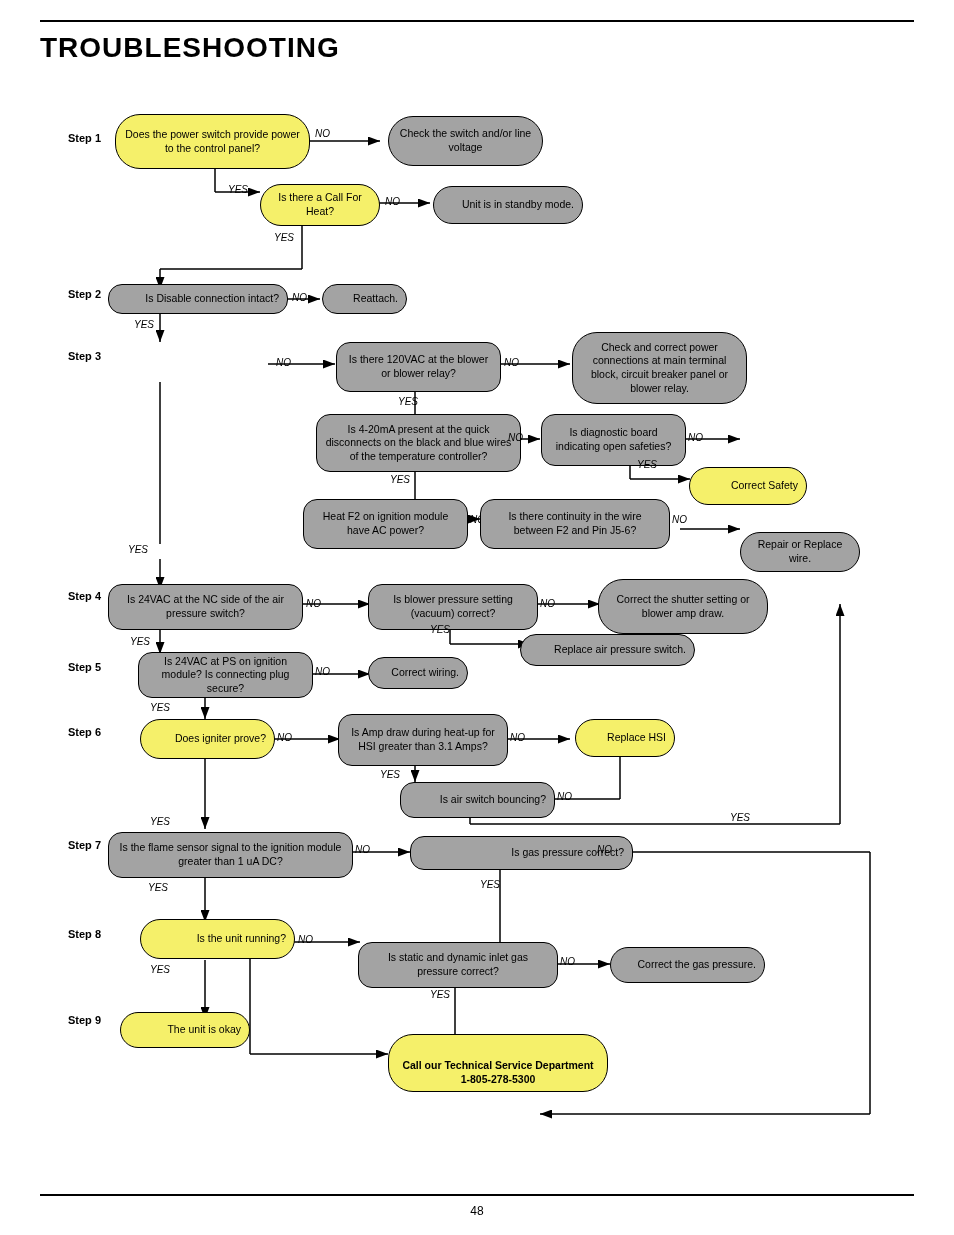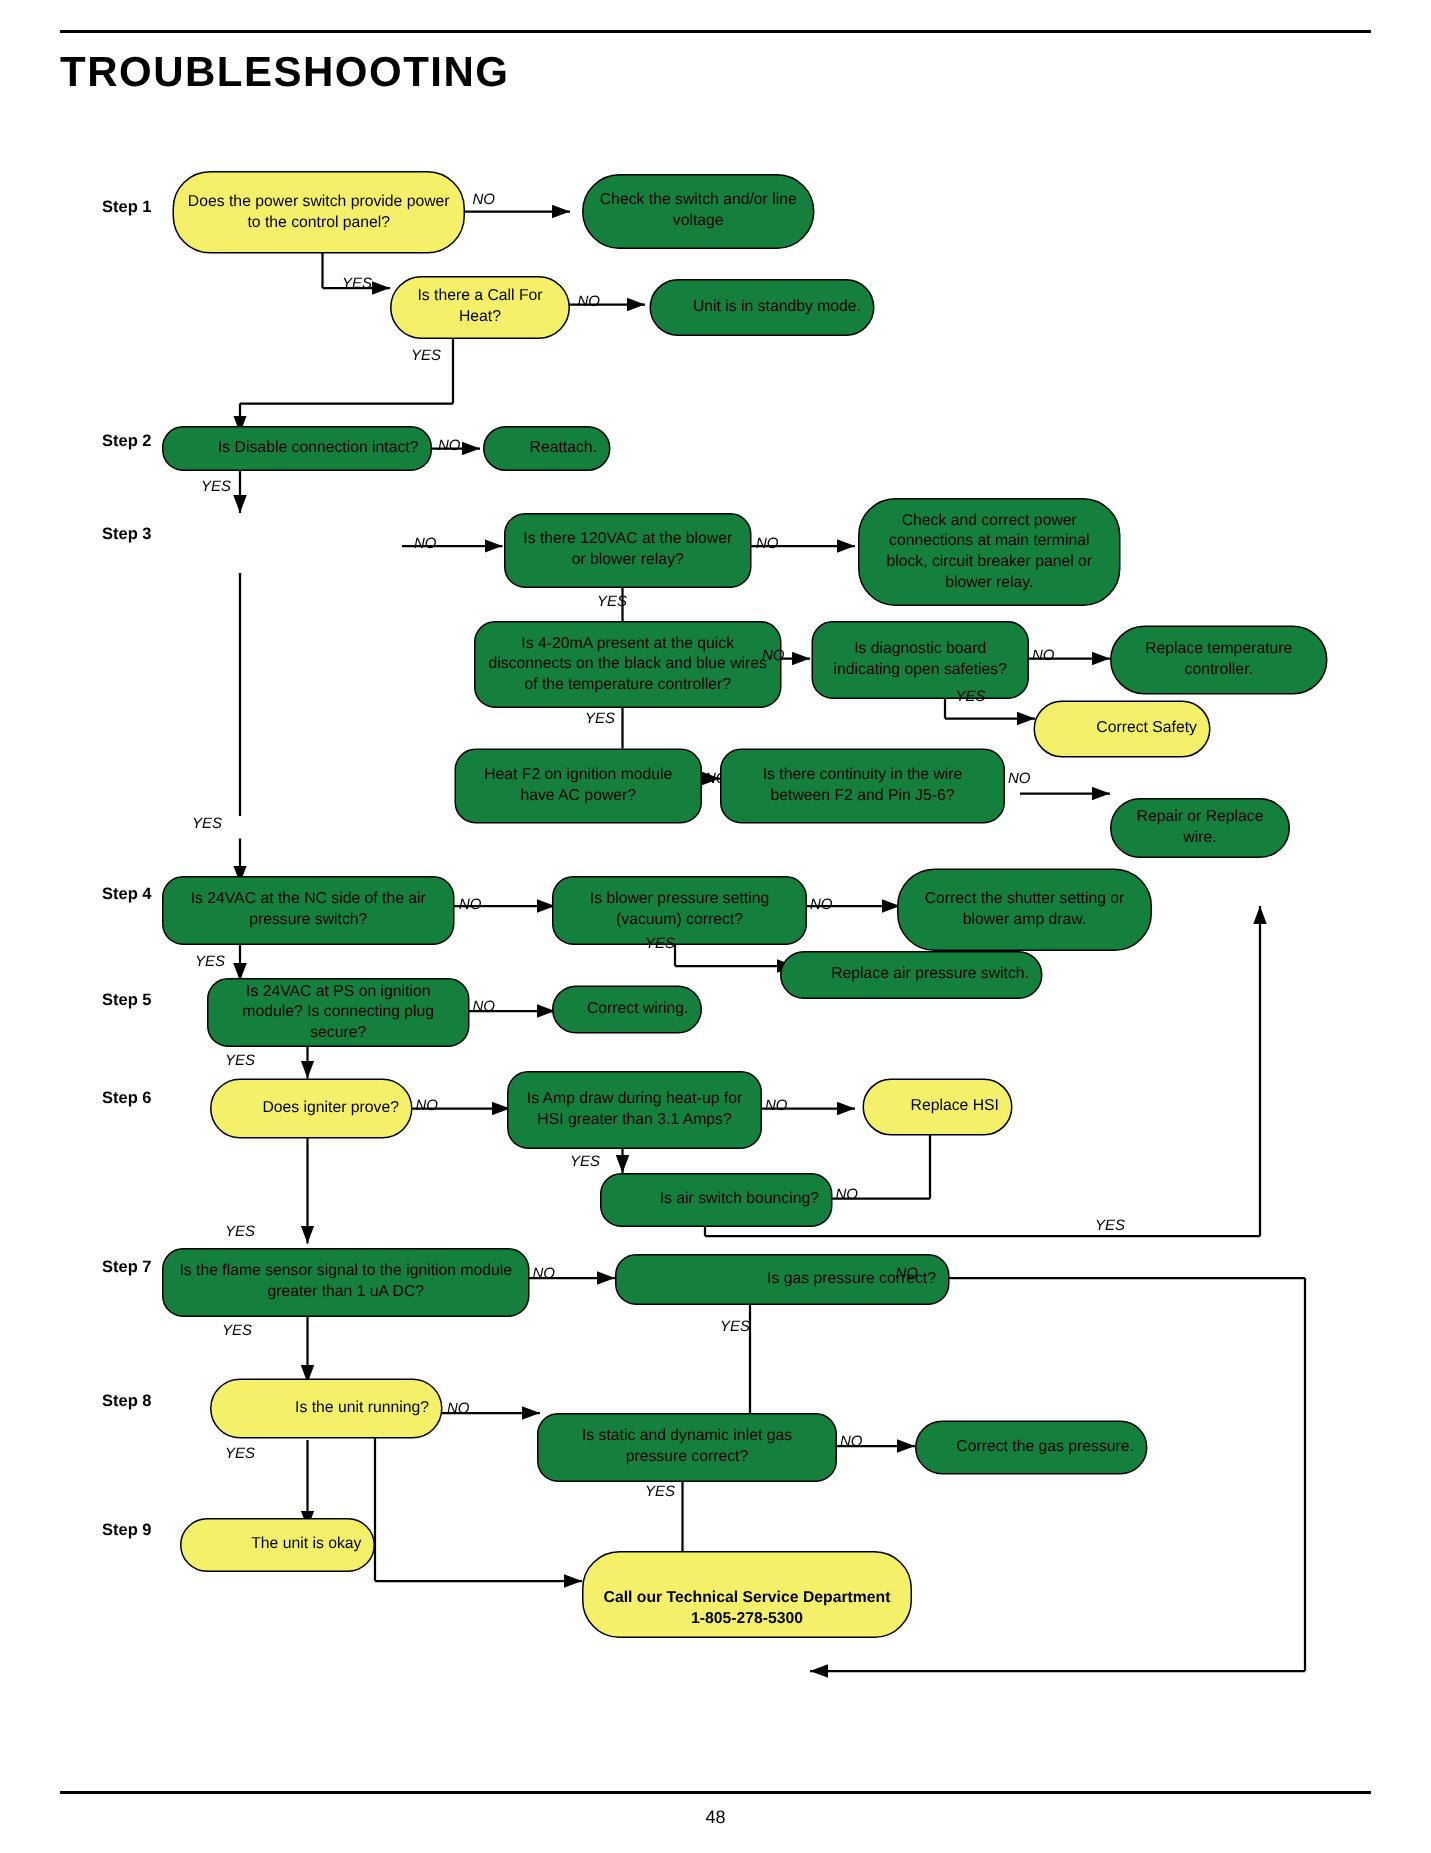--- a/index.html
+++ b/index.html
@@ -44,21 +44,21 @@
       text-align: center;
       padding: 5px 8px;
       font-size: 10.5px;
       line-height: 1.3;
       background: #fff;
     }
     .node.yellow {
       background: #f5f06a;
     }
     .node.white {
-      background: #15803d;
+      background: #a3a3a3;
     }
     .node.rounded {
       border-radius: 25px;
     }
     .node.rect {
       border-radius: 14px;
     }
     
     .step-label {
       position: absolute;
@@ -273,23 +273,20 @@
     </div>
 
     <div class="label-no" style="left:468px; top:348px;">NO</div>
 
     <div class="node white rect" style="left:501px; top:330px; width:145px; height:52px;">
       <span>Is diagnostic board indicating open safeties?</span>
     </div>
 
     <div class="label-no" style="left:648px; top:348px;">NO</div>
 
-    <div class="node white rounded" style="left:700px; top:333px; width:145px; height:46px;">
-      <span>Replace temperature controller.</span>
-    </div>
 
     <div class="label-yes" style="left:597px; top:375px;">YES</div>
 
     <div class="node yellow rounded" style="left:649px; top:383px; width:118px; height:38px;">
       <span>Correct Safety</span>
     </div>
 
     <div class="label-yes" style="left:350px; top:390px;">YES</div>
 
     <div class="node white rect" style="left:263px; top:415px; width:165px; height:50px;">

